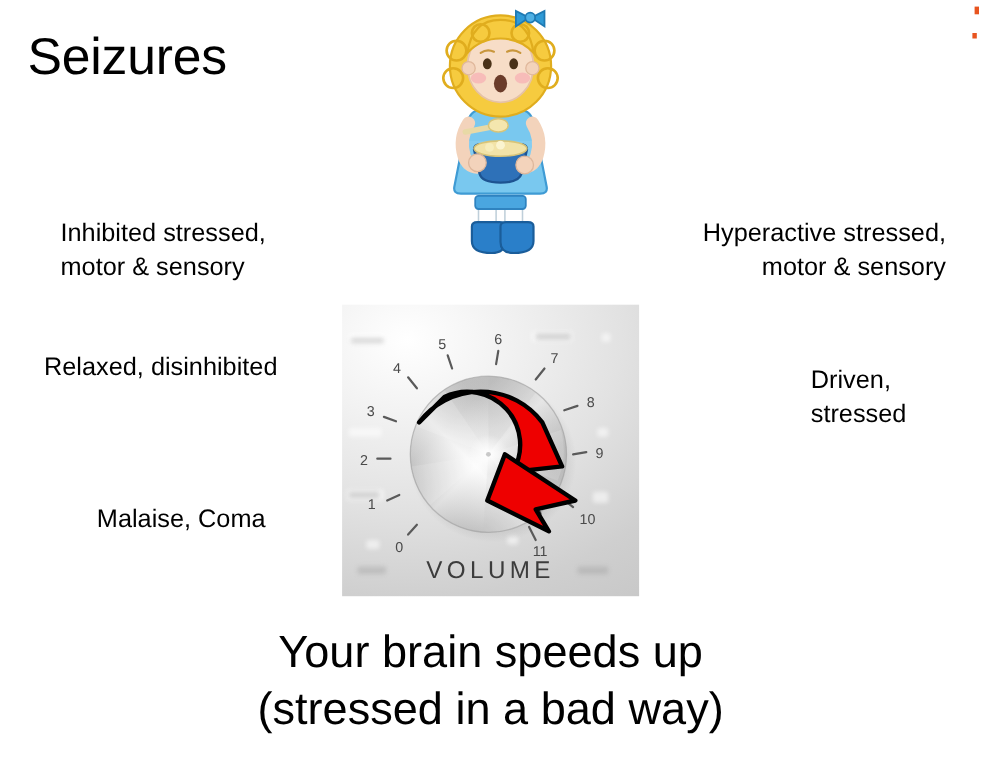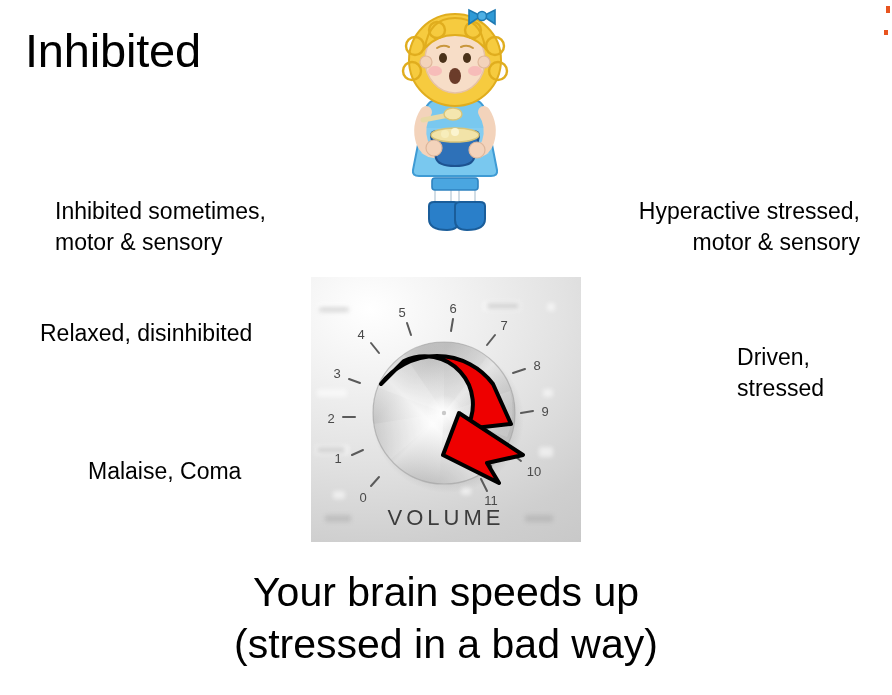--- a/index.html
+++ b/index.html
@@ -43,21 +43,21 @@
     white-space: nowrap;
   }
   .caption.left-block  { text-align: left;  }
   .caption.right-block { text-align: right; }
 
   #cap-inhibited   { left: 55px;  top: 196px; }
   #cap-relaxed     { left: 40px;  top: 318px; }
   #cap-malaise     { left: 88px;  top: 456px; text-align: center; }
 
   #cap-hyperactive { right: 32px; top: 196px; }
-  #cap-driven      { right: 68px; top: 342px; text-align: left; }
+  #cap-driven      { right: 68px; top: 330px; text-align: left; }
   #cap-anxiety     { right: 82px; top: 456px; }
 
   
   .bottom-line {
     position: absolute;
     left: 0;
     width: 892px;
     text-align: center;
     font-size: 41px;
     line-height: 1.18;
@@ -113,21 +113,21 @@
     background: #e8541f;
   }
   #edge-mark-1 { right: 2px; top: 6px; }
   #edge-mark-2 { right: 4px; top: 30px; height: 5px; }
 </style>
 </head>
 <body>
 
 <div class="slide">
 
-  <div class="slide-title">Inhibited</div>
+  <div class="slide-title">Seizures</div>
 
   <div class="girl-art">
     <svg viewBox="0 0 140 240" width="140" height="240" xmlns="http://www.w3.org/2000/svg">
 
       <rect x="50" y="178" width="16" height="22" fill="#ffffff" stroke="#bfcfda" stroke-width="1.4"></rect>
       <rect x="74" y="178" width="16" height="22" fill="#ffffff" stroke="#bfcfda" stroke-width="1.4"></rect>
 
       <path d="M44 198 q0 -4 5 -4 h20 q5 0 5 4 v14 q0 10 -12 10 q-18 0 -18 -11 z" fill="#2a7fc9" stroke="#1a5d9a" stroke-width="2"></path>
       <path d="M70 198 q0 -4 5 -4 h20 q5 0 5 4 v13 q0 11 -18 11 q-12 0 -12 -10 z" fill="#2a7fc9" stroke="#1a5d9a" stroke-width="2"></path>
 
@@ -180,21 +180,21 @@
 
       <ellipse cx="70" cy="68" rx="6" ry="8" fill="#6b3c2a"></ellipse>
 
       <path d="M96 8 l-12 -6 v14 z" fill="#2f9ad6" stroke="#1f7ab3" stroke-width="1.6"></path>
       <path d="M98 8 l12 -6 v14 z" fill="#2f9ad6" stroke="#1f7ab3" stroke-width="1.6"></path>
       <circle cx="97" cy="8" r="4.5" fill="#4fb0e4" stroke="#1f7ab3" stroke-width="1.6"></circle>
     </svg>
   </div>
 
   <div class="caption left-block" id="cap-inhibited">
-    <div>Inhibited sometimes,</div>
+    <div>Inhibited stressed,</div>
     <div>motor &amp; sensory</div>
   </div>
 
   <div class="caption left-block" id="cap-relaxed">
     <div>Relaxed, disinhibited</div>
   </div>
 
   <div class="caption left-block" id="cap-malaise">
     <div>Malaise, Coma</div>
   </div>

